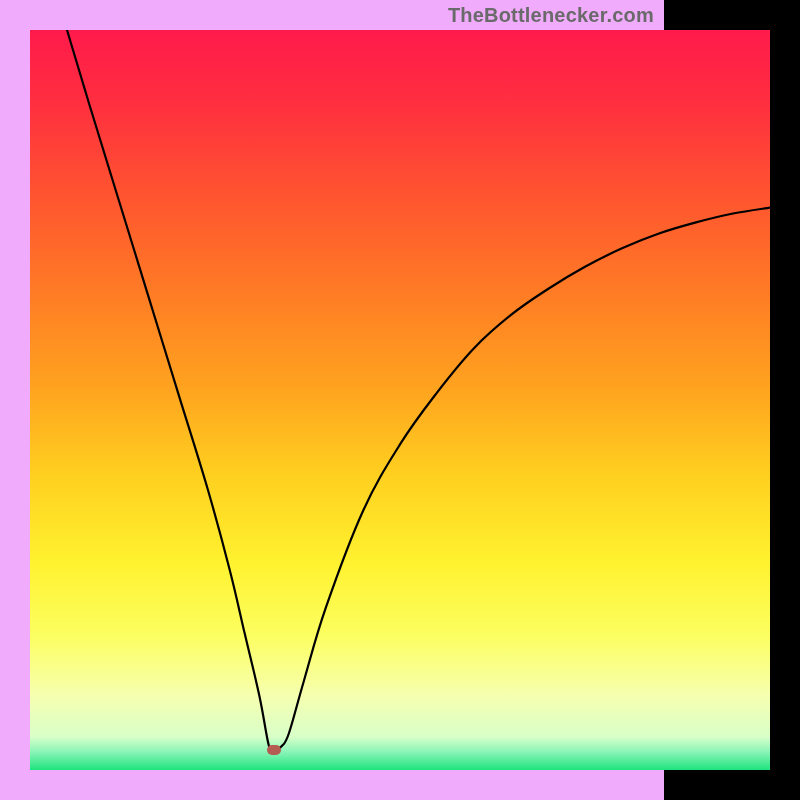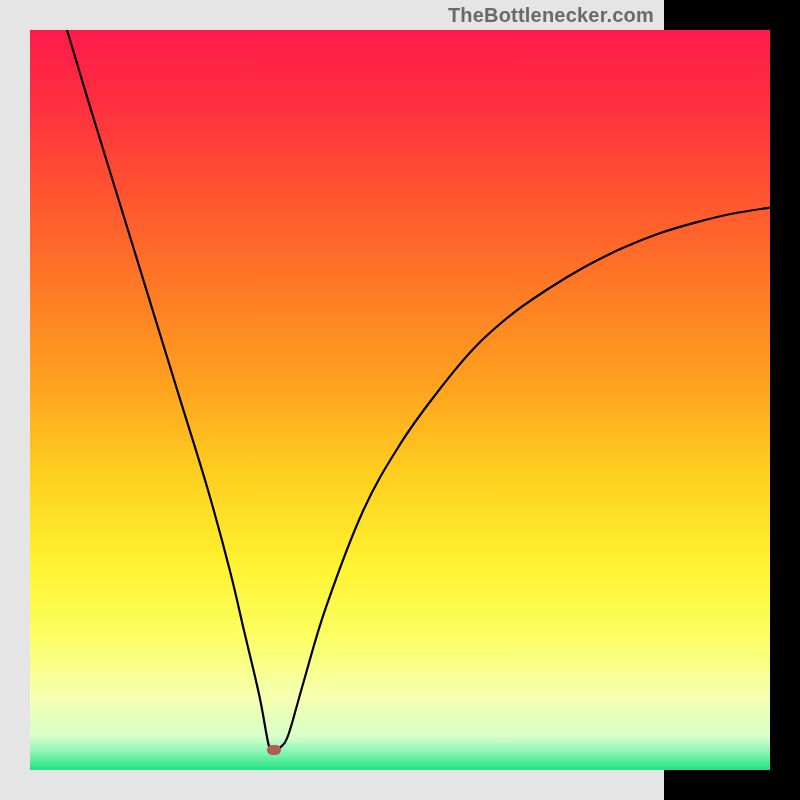--- a/index.html
+++ b/index.html
@@ -10,21 +10,21 @@
     background: #000;
     overflow: hidden;
     font-family: Arial, Helvetica, sans-serif;
   }
   .frame {
     position: absolute;
     left: 0;
     top: 0;
     width: 664px;
     height: 800px;
-    background: #e5e5e5;
+    background: #f0abfc;
   }
   .plot-area {
     position: absolute;
     left: 30px;
     top: 30px;
     width: 740px;
     height: 740px;
     overflow: hidden;
   }
   .gradient {

